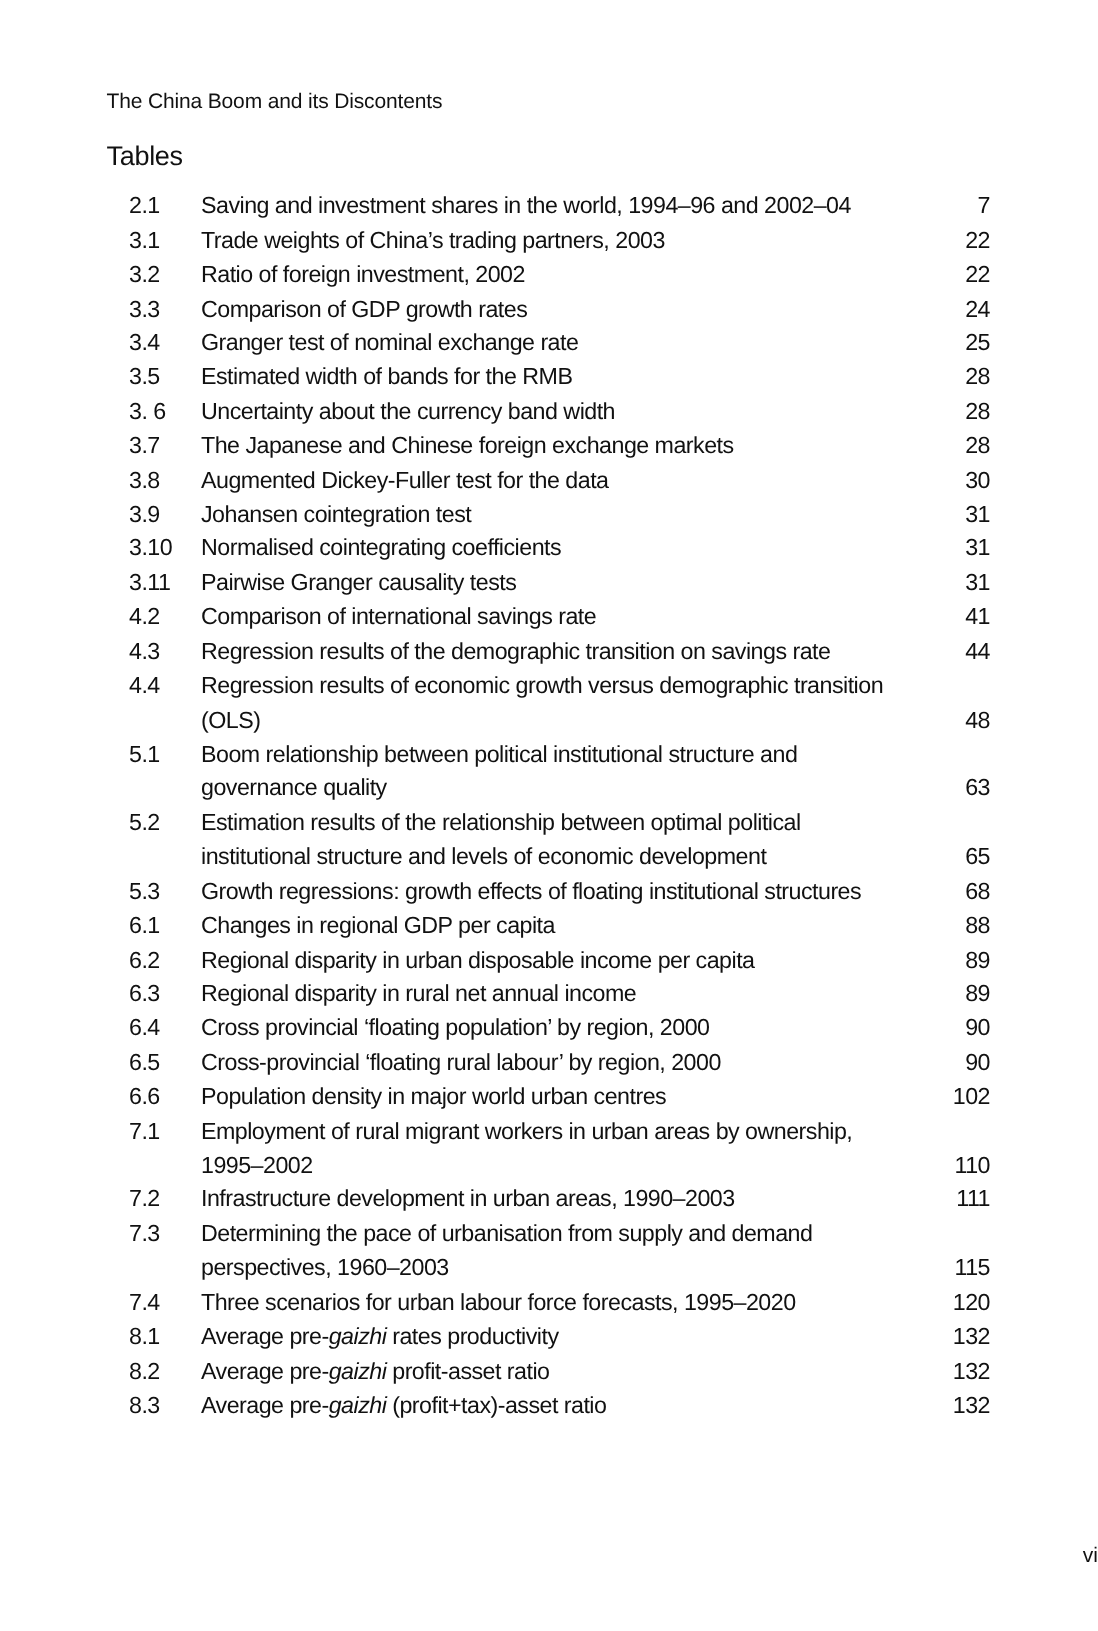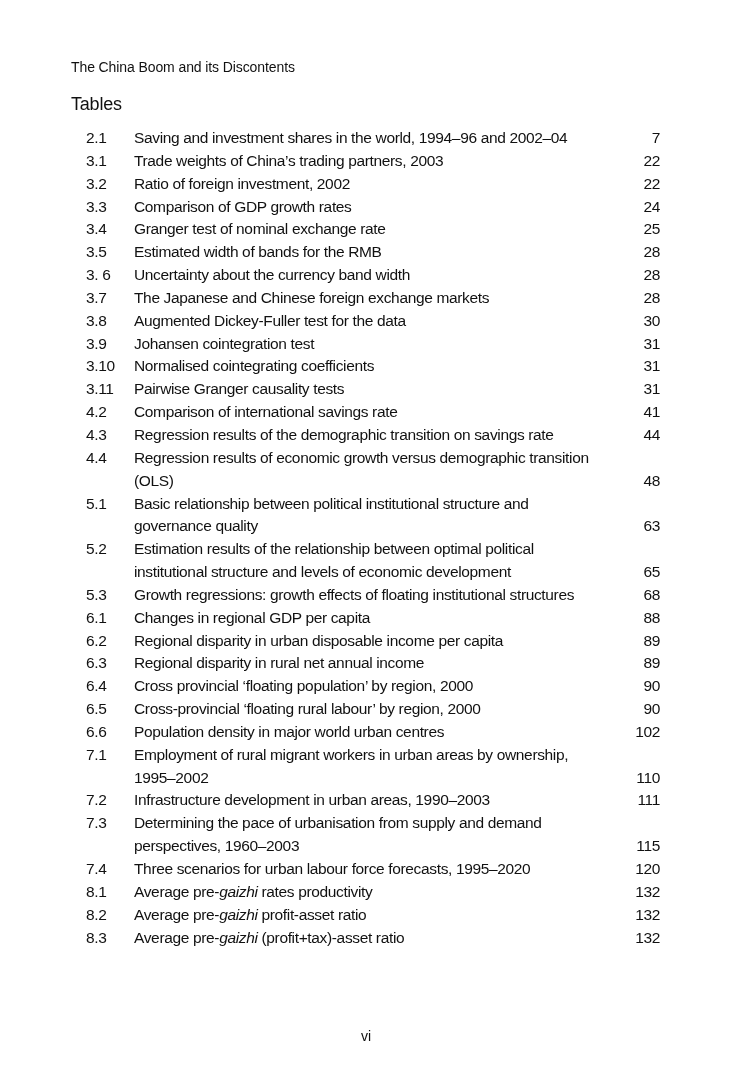--- a/index.html
+++ b/index.html
@@ -6,21 +6,21 @@
   body { width: 732px; height: 1087px; position: relative; overflow: hidden;
          font-family: "Liberation Sans", "DejaVu Sans", sans-serif; color: #111111; }
   .running-head { position: absolute; left: 71px; top: 59px; font-size: 14px; letter-spacing: -0.1px; }
   .section-title { position: absolute; left: 71px; top: 94px; font-size: 18px; font-weight: normal; letter-spacing: -0.2px; }
   .toc { position: absolute; left: 71px; top: 127px; width: 574px; margin-left: 15px; }
   .entry { display: flex; position: relative; font-size: 15.5px; line-height: 22.85px; letter-spacing: -0.35px; }
   .num { width: 48px; flex: none; }
   .title { flex: 1; padding-right: 50px; }
   .page { position: absolute; right: 0; bottom: 0; text-align: right; }
   .title i { font-style: italic; }
-  .folio { position: absolute; left: 0; width: 732px; top: 1028px; text-align: center; font-size: 14px; }
+  .folio { position: absolute; left: 0; width: 732px; top: 1028px; text-align: right; font-size: 14px; }
 </style>
 </head>
 <body>
 
 <div class="running-head">The China Boom and its Discontents</div>
 <div class="section-title">Tables</div>
 
 <div class="toc">
 
   <div class="entry">
@@ -93,21 +93,21 @@
       <span class="title">Regression results of the demographic transition on savings rate</span>
       <span class="page">44</span>
     </div>
   <div class="entry">
       <span class="num">4.4</span>
       <span class="title">Regression results of economic growth versus demographic transition (OLS)</span>
       <span class="page">48</span>
     </div>
   <div class="entry">
       <span class="num">5.1</span>
-      <span class="title">Basic relationship between political institutional structure and governance quality</span>
+      <span class="title">Boom relationship between political institutional structure and governance quality</span>
       <span class="page">63</span>
     </div>
   <div class="entry">
       <span class="num">5.2</span>
       <span class="title">Estimation results of the relationship between optimal political institutional structure and levels of economic development</span>
       <span class="page">65</span>
     </div>
   <div class="entry">
       <span class="num">5.3</span>
       <span class="title">Growth regressions: growth effects of floating institutional structures</span>

